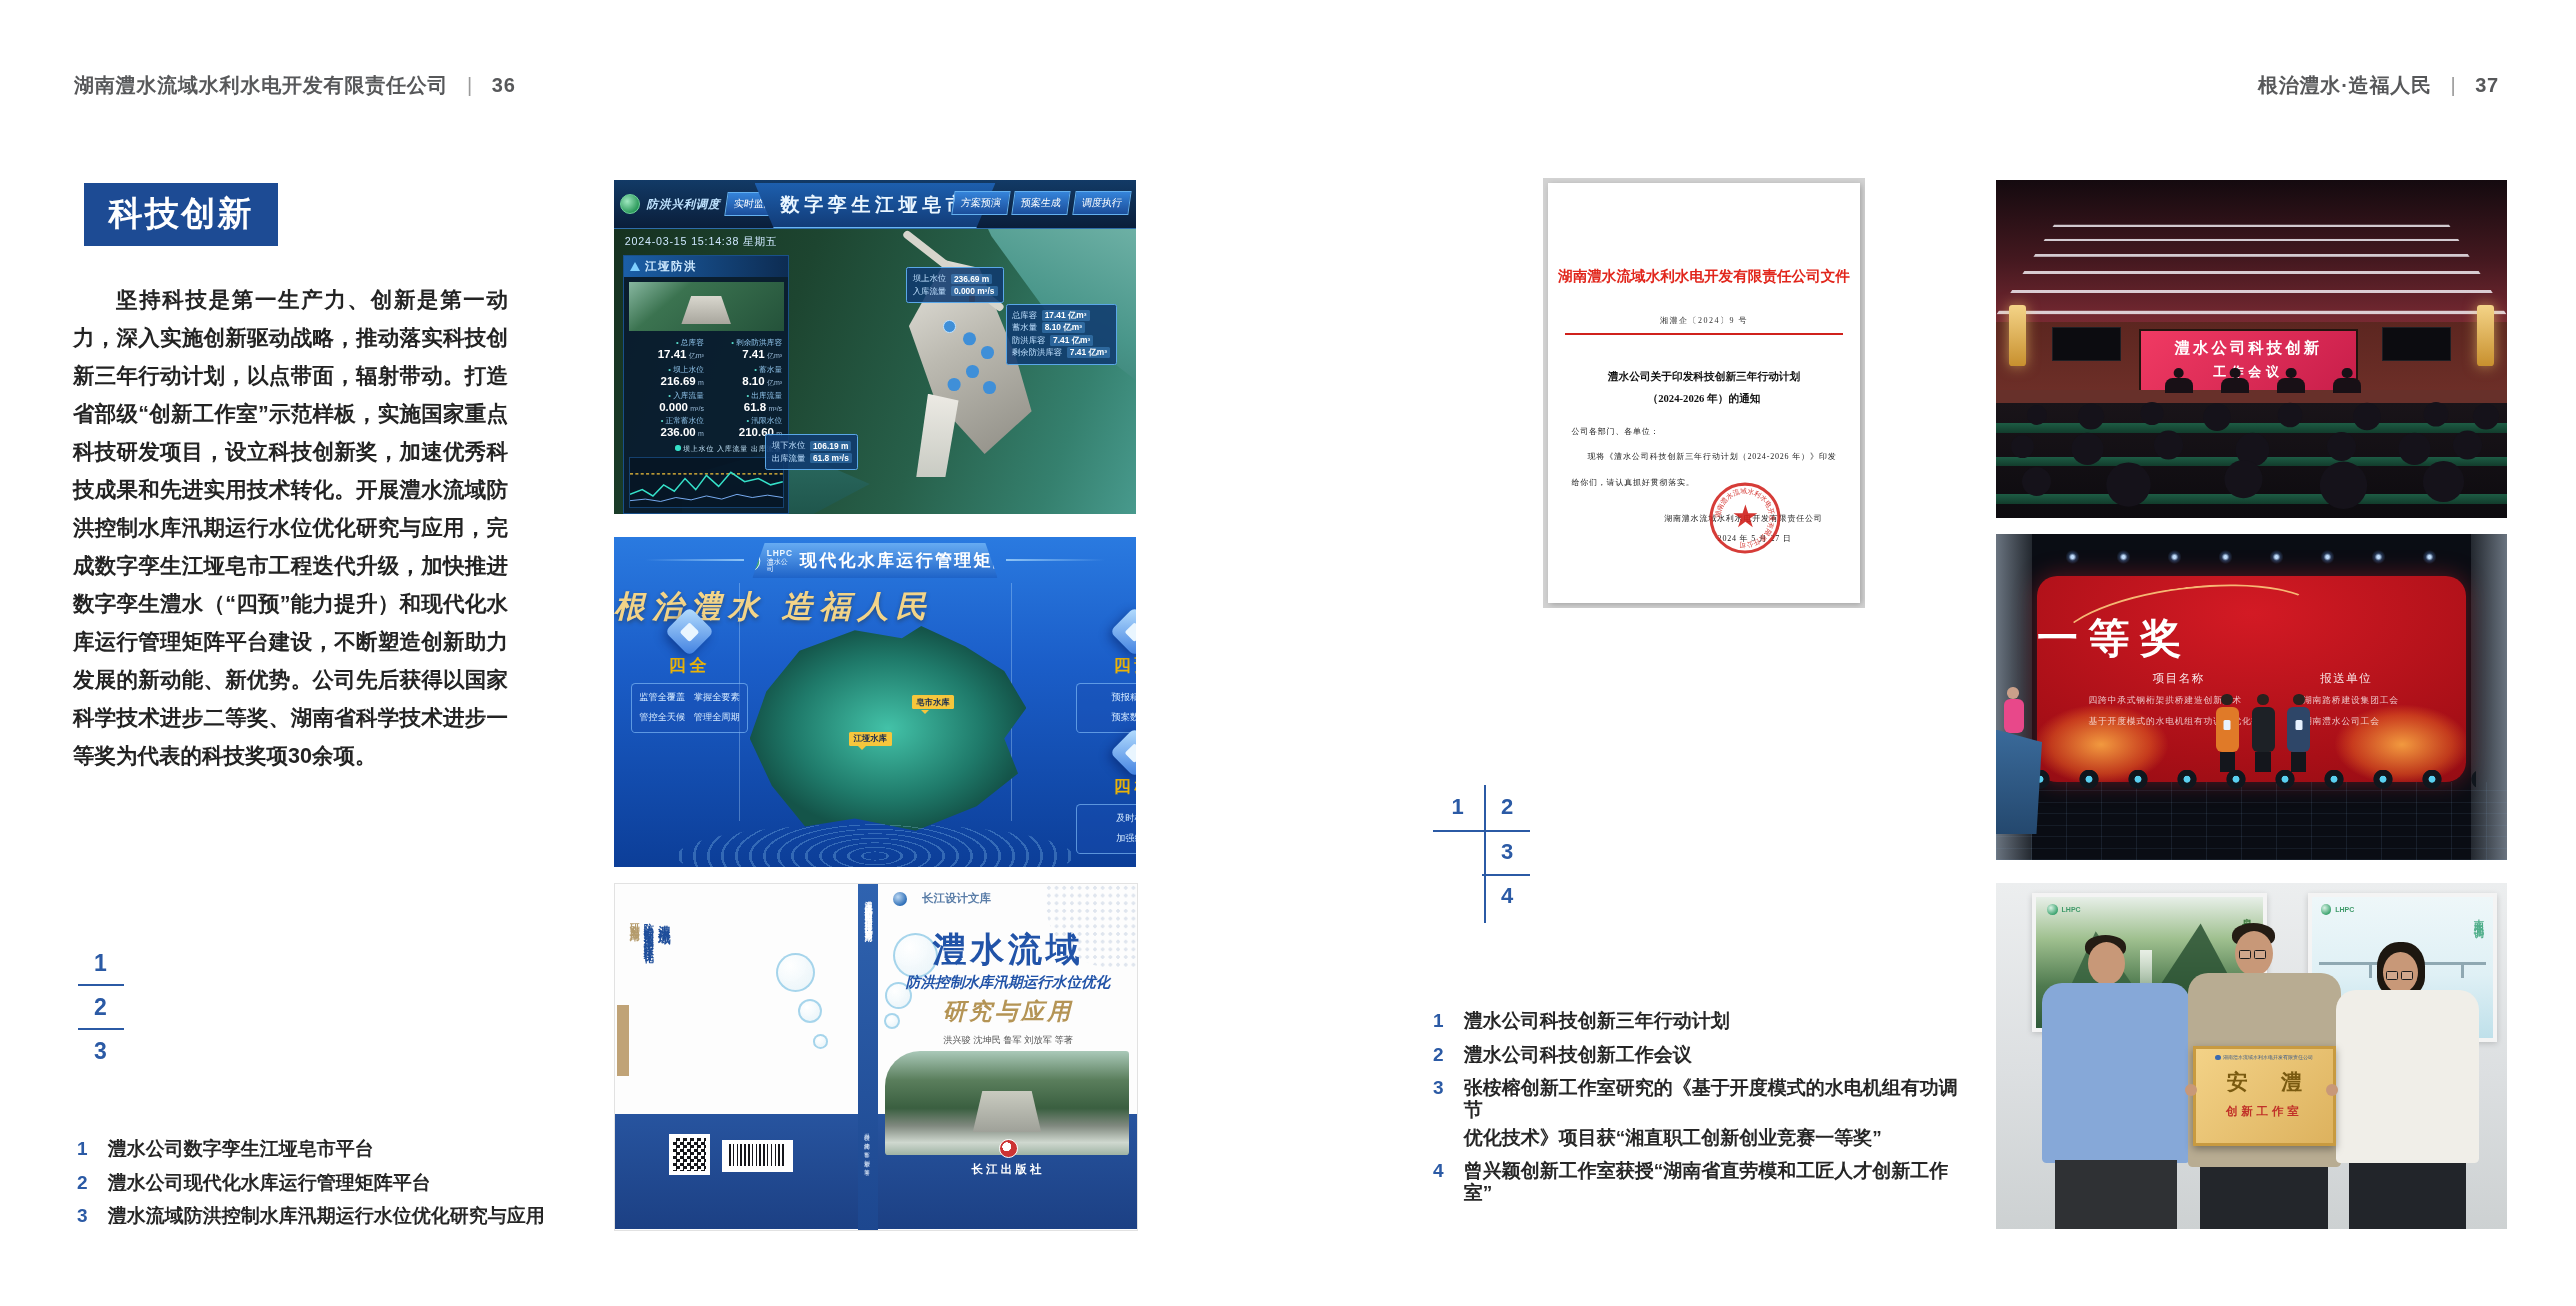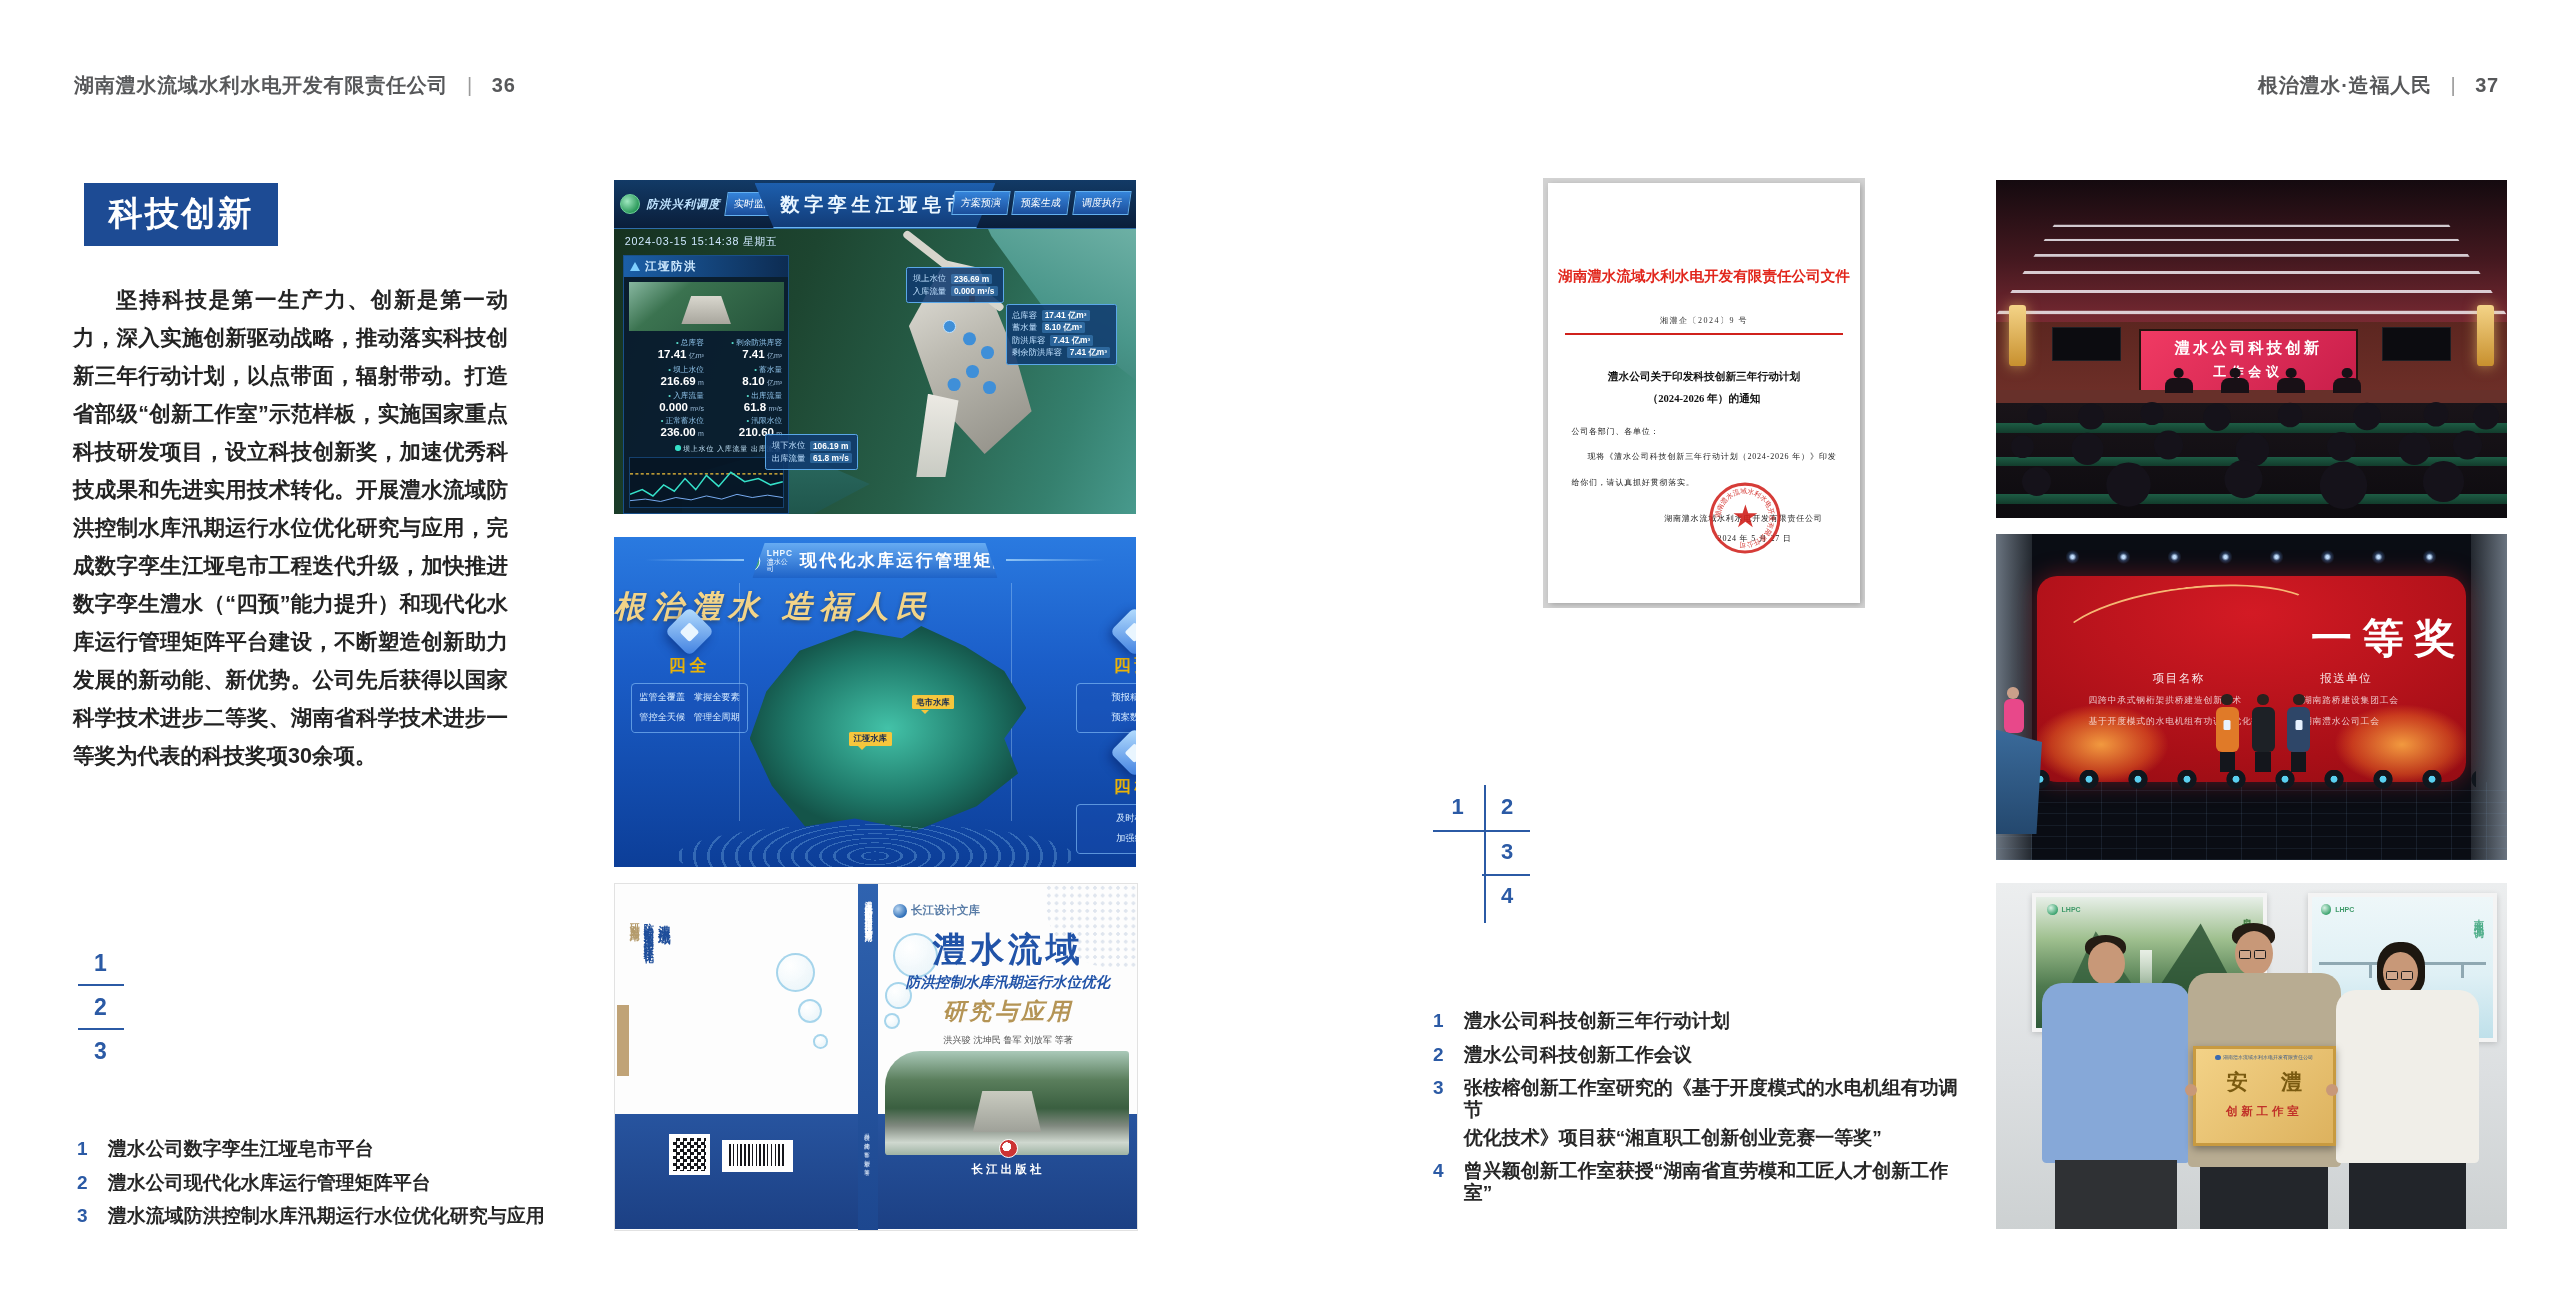--- a/index.html
+++ b/index.html
@@ -150,21 +150,21 @@
   .b-spinetxt{color:#fff;font-size:7.7px;font-weight:700;letter-spacing:1.5px;height:230px;}
   .b-spineauth{color:#d8e4f5;font-size:5.4px;letter-spacing:0.8px;height:84px;margin-top:4.6px;}
   .b-backgrp{position:absolute;left:12.3px;top:31px;height:192px;}
   .b-backgrp span{display:block;letter-spacing:2.3px;}
   .b-btitle{font-size:12.3px;font-weight:700;color:#1f4e9a;}
   .b-bsub{font-size:10px;font-weight:700;color:#1f4e9a;}
   .b-btail{font-size:10px;font-weight:700;color:#b49b6b;}
   .b-tan{position:absolute;left:1.5px;top:121px;width:12.3px;height:71px;background:#c0a377;}
   .bubble{position:absolute;border-radius:50%;border:2.3px solid rgba(140,200,230,.75);
           background:radial-gradient(circle at 35% 30%,rgba(255,255,255,.95),rgba(190,225,240,.35));}
-  .b-brand{position:absolute;left:278px;top:19px;display:flex;align-items:center;gap:4px;color:#5b7ea8;font-size:11.5px;font-weight:700;}
+  .b-brand{position:absolute;left:278px;top:7px;display:flex;align-items:center;gap:15px;color:#5b7ea8;font-size:11.5px;font-weight:700;}
   .b-brand i{width:14px;height:14px;border-radius:50%;background:radial-gradient(circle at 35% 35%,#bcd8f2,#2f6fb8 70%);}
   .b-dots{position:absolute;left:430px;top:0;width:92px;height:84px;opacity:.55;border-radius:0 0 0 69px;
           background-image:radial-gradient(#c7d2e2 1.5px,transparent 2px);background-size:7.7px 7.7px;}
   .b-fr{position:absolute;left:263px;width:260px;text-align:center;}
   .b-title{top:43px;font-size:34px;font-weight:700;color:#2153a8;letter-spacing:3.8px;}
   .b-sub{top:89px;font-size:14.6px;font-weight:700;font-style:italic;color:#2153a8;}
   .b-tail{top:112px;font-size:23px;font-weight:700;font-style:italic;color:#b49455;letter-spacing:3.1px;}
   .b-auth{top:150px;font-size:9.2px;color:#555;}
   .b-photo{position:absolute;left:270px;top:167px;width:244px;height:104px;border-radius:35px 3.1px 3.1px 3.1px;z-index:2;
            background:linear-gradient(180deg,#aac9b9 0%,#5a7e5c 28%,#3a5f40 55%,#80897f 72%,#cfd8cf 88%,#9fb3a4 100%);}
@@ -229,21 +229,21 @@
             background-size:51px 26px;background-repeat:repeat;}
   .aw-wall{position:absolute;top:0;height:100%;width:7%;background:linear-gradient(90deg,#6a7480,#23282f);}
   .aw-wall.r{right:0;background:linear-gradient(270deg,#6a7480,#23282f);}
   .aw-screen{position:absolute;left:8%;top:13%;width:84%;height:63%;border-radius:20px;overflow:hidden;
              background:radial-gradient(120% 130% at 50% 18%,#d31a24 0%,#a80f17 55%,#7e0a10 100%);
              box-shadow:0 0 23px rgba(220,40,50,.4);}
   .aw-swoosh{position:absolute;left:4%;top:5%;width:62%;height:42%;border:2.3px solid transparent;
              border-top-color:rgba(255,212,130,.85);border-radius:50%;transform:rotate(-7deg);}
   .aw-glow{position:absolute;bottom:-8%;width:42%;height:52%;
            background:radial-gradient(closest-side,rgba(255,178,70,.85),rgba(255,140,40,.35) 55%,transparent 75%);}
-  .aw-title{position:absolute;left:0;right:0;top:17%;text-align:right;color:#fff;font-size:41px;
+  .aw-title{position:absolute;left:0;right:0;top:17%;text-align:left;color:#fff;font-size:41px;
             font-weight:700;letter-spacing:10.7px;font-family:"Liberation Serif", serif;}
   .aw-col{position:absolute;top:46%;font-size:11.5px;color:rgba(255,255,255,.9);letter-spacing:1.5px;}
   .aw-row{position:absolute;font-size:8.8px;color:rgba(255,255,255,.75);letter-spacing:0.8px;white-space:nowrap;}
   .aw-floor{position:absolute;left:0;right:0;top:76%;height:24%;
             background:linear-gradient(#10151d,#1b2430);
             background-image:repeating-linear-gradient(90deg,rgba(120,160,200,.12) 0 0.8px,transparent 0.8px 35px),
                              repeating-linear-gradient(0deg,rgba(120,160,200,.10) 0 0.8px,transparent 0.8px 11.5px);}
   .aw-lights{position:absolute;left:6%;right:6%;top:72.5%;height:20px;
              background-image:radial-gradient(circle at 13px 9.2px,#5ad0f0 3.1px,#10161d 3.8px,#10161d 9.2px,transparent 10px);
              background-size:49px 20px;background-repeat:repeat-x;}

